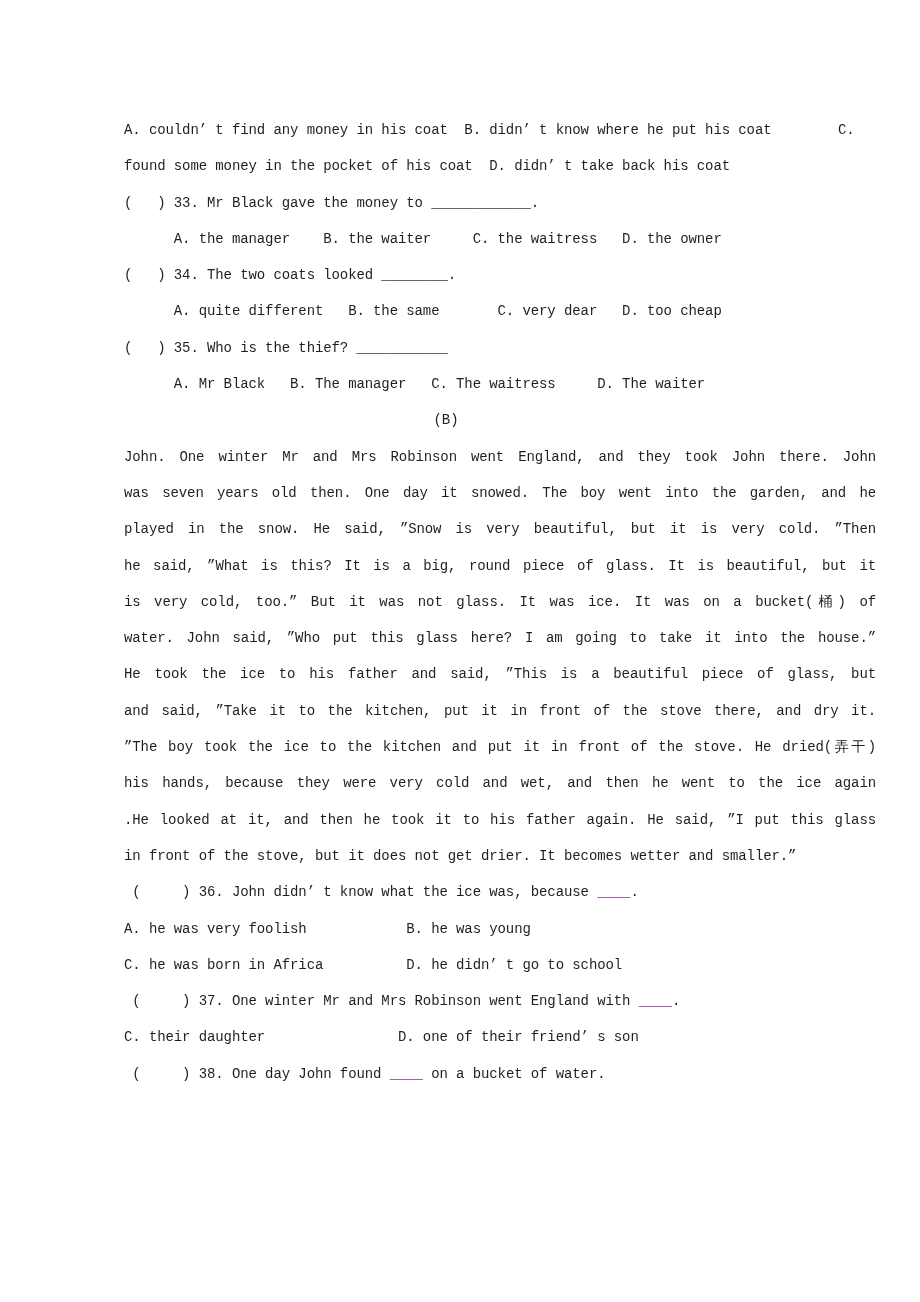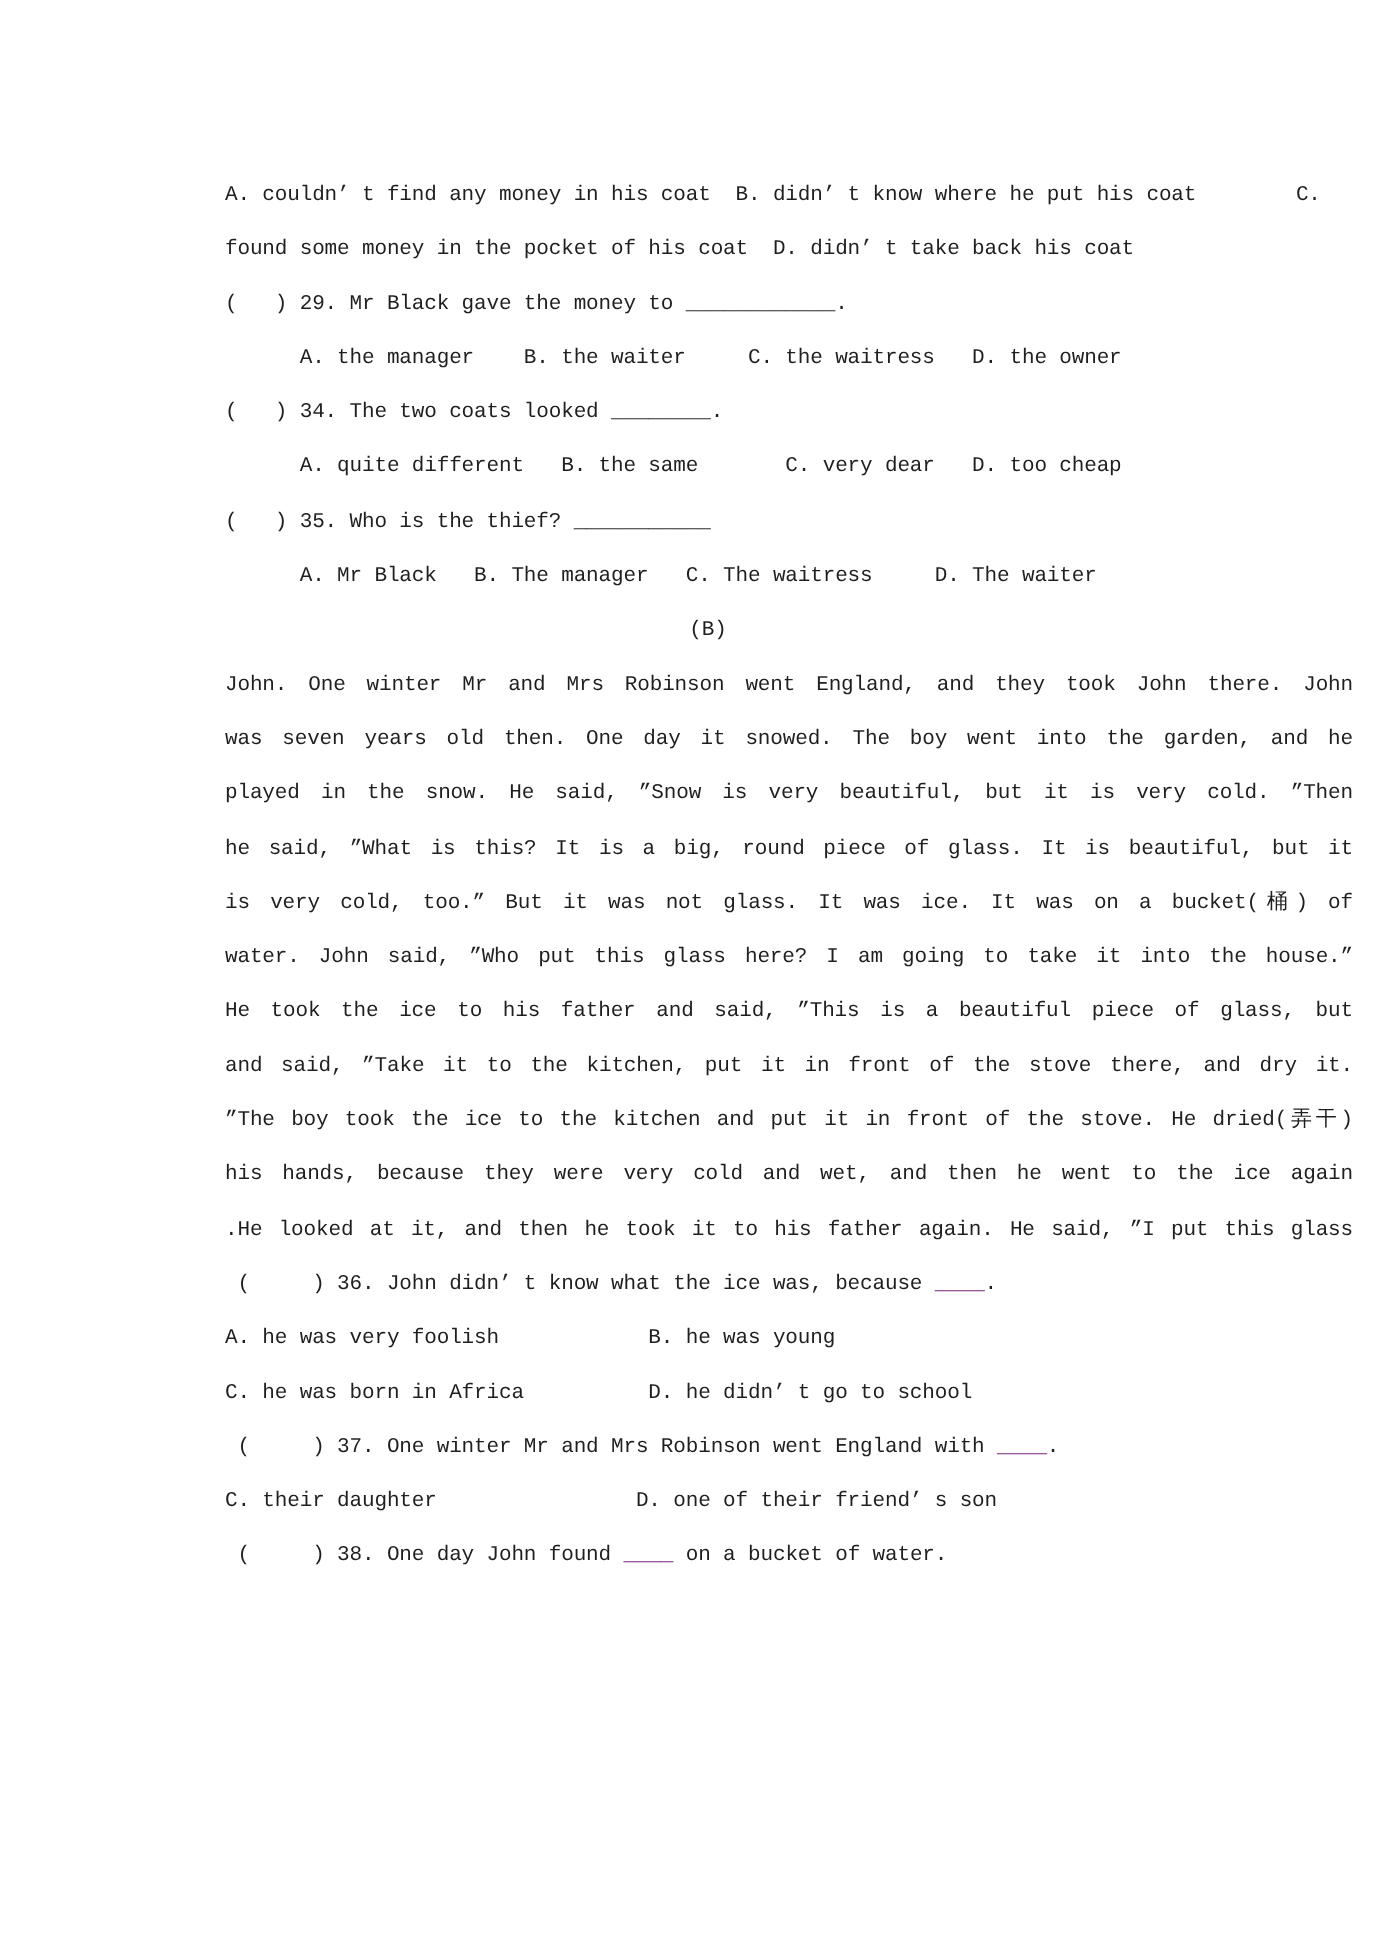--- a/index.html
+++ b/index.html
@@ -13,21 +13,21 @@
     position: relative;
     overflow: hidden;
   }
   .page {
     position: absolute;
     inset: 0;
     background: #ffffff;
   }
   .textcol {
     position: absolute;
-    left: 150px;
+    left: 124px;
     top: 112px;
     width: 752px;
   }
   .line {
     font-family: "Liberation Mono", "DejaVu Sans Mono", monospace;
     font-size: 14px;
     letter-spacing: -0.1px;
     line-height: 36.3px;
     height: 36.3px;
     color: #1f1f1f;
@@ -55,38 +55,39 @@
     color: #701a75;
   }
 </style>
 </head>
 <body>
 
 <div class="page">
   <div class="textcol">
       <div class="line pre">A. couldn’ t find any money in his coat  B. didn’ t know where he put his coat        C.</div>
       <div class="line pre">found some money in the pocket of his coat  D. didn’ t take back his coat</div>
-      <div class="line pre">(   ) 29. Mr Black gave the money to ____________.</div>
+      <div class="line pre">(   ) 33. Mr Black gave the money to ____________.</div>
       <div class="line pre">      A. the manager    B. the waiter     C. the waitress   D. the owner</div>
       <div class="line pre">(   ) 34. The two coats looked ________.</div>
       <div class="line pre">      A. quite different   B. the same       C. very dear   D. too cheap</div>
       <div class="line pre">(   ) 35. Who is the thief? ___________</div>
       <div class="line pre">      A. Mr Black   B. The manager   C. The waitress     D. The waiter</div>
       <div class="line page-center">(B)</div>
       <div class="line justify">John. One winter Mr and Mrs Robinson went England, and they took John there. John</div>
       <div class="line justify">was seven years old then. One day it snowed. The boy went into the garden, and he</div>
       <div class="line justify">played in the snow. He said, ”Snow is very beautiful, but it is very cold. ”Then</div>
       <div class="line justify">he said, ”What is this? It is a big, round piece of glass. It is beautiful, but it</div>
       <div class="line justify">is very cold, too.” But it was not glass. It was ice. It was on a bucket(桶) of</div>
       <div class="line justify">water. John said, ”Who put this glass here? I am going to take it into the house.”</div>
       <div class="line justify">He took the ice to his father and said, ”This is a beautiful piece of glass, but</div>
       <div class="line justify">and said, ”Take it to the kitchen, put it in front of the stove there, and dry it.</div>
       <div class="line justify">”The boy took the ice to the kitchen and put it in front of the stove. He dried(弄干)</div>
       <div class="line justify">his hands, because they were very cold and wet, and then he went to the ice again</div>
       <div class="line justify">.He looked at it, and then he took it to his father again. He said, ”I put this glass</div>
+      <div class="line pre">in front of the stove, but it does not get drier. It becomes wetter and smaller.”</div>
       <div class="line pre"><span> (     ) 36. John didn’ t know what the ice was, because </span><span class="muted">____</span><span>.</span></div>
       <div class="line pre">A. he was very foolish            B. he was young</div>
       <div class="line pre">C. he was born in Africa          D. he didn’ t go to school</div>
       <div class="line pre"><span> (     ) 37. One winter Mr and Mrs Robinson went England with </span><span class="muted">____</span><span>.</span></div>
       <div class="line pre">C. their daughter                D. one of their friend’ s son</div>
       <div class="line pre"><span> (     ) 38. One day John found </span><span class="muted">____</span><span> on a bucket of water.</span></div>
     </div>
 </div>
 
 </body></html>

